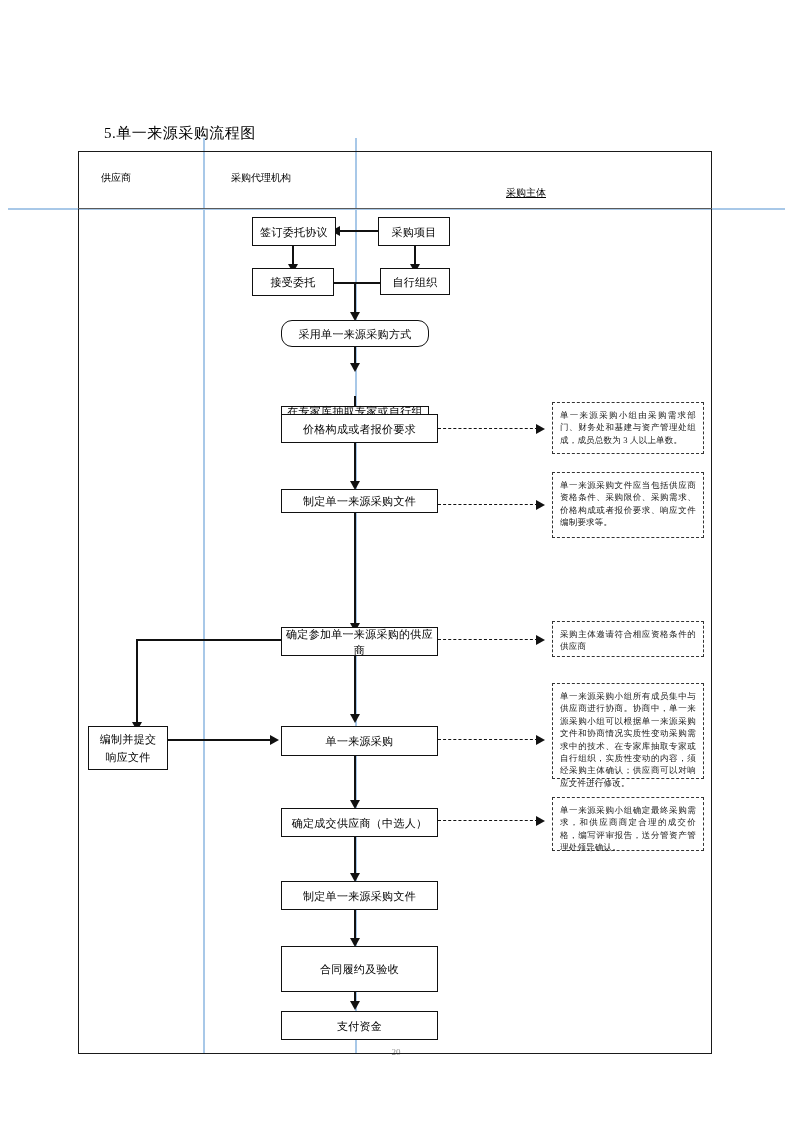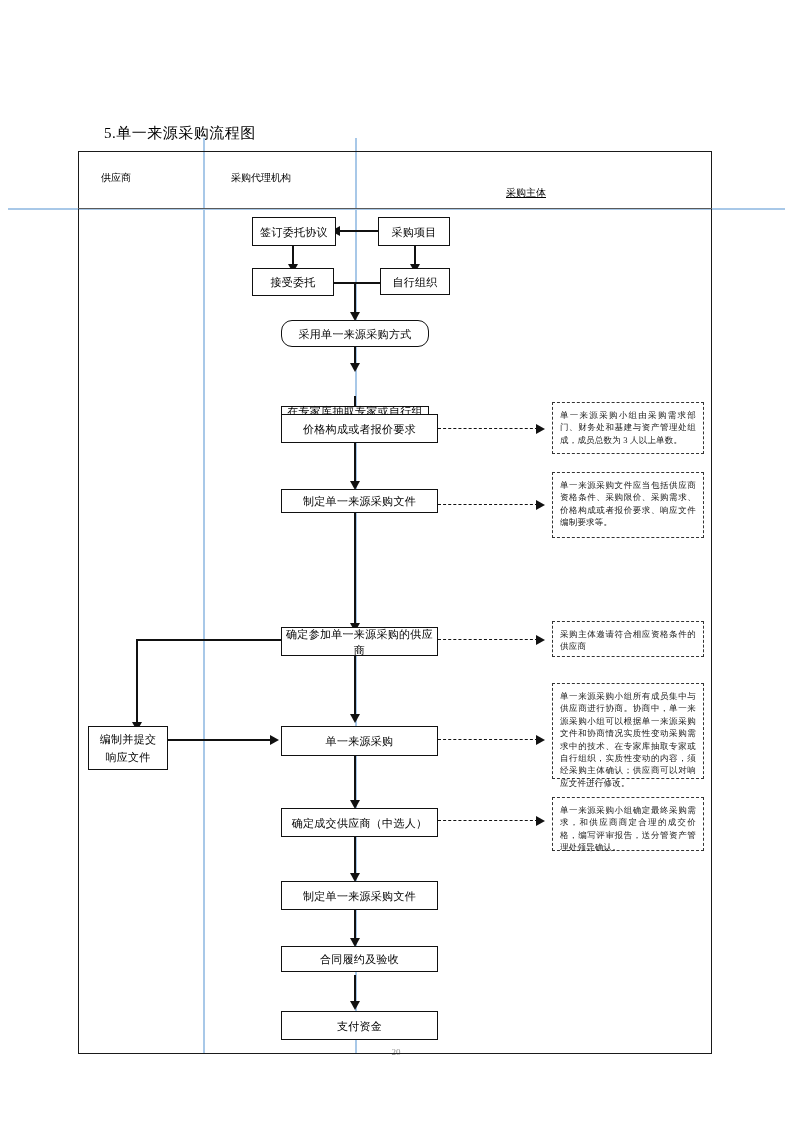--- a/index.html
+++ b/index.html
@@ -159,21 +159,21 @@
   <span>编制并提交</span>
   <span>响应文件</span>
 </div>
 
 <div class="node" style="left:281px;top:726px;width:157px;height:30px;">单一来源采购</div>
 
 <div class="node" style="left:281px;top:808px;width:157px;height:29px;">确定成交供应商（中选人）</div>
 
 <div class="node" style="left:281px;top:881px;width:157px;height:29px;">制定单一来源采购文件</div>
 
-<div class="node" style="left:281px;top:946px;width:157px;height:26px;">合同履约及验收</div>
+<div class="node" style="left:281px;top:946px;width:157px;height:46px;">合同履约及验收</div>
 
 <div class="node" style="left:281px;top:1011px;width:157px;height:29px;">支付资金</div>
 
 <div class="note" style="left:552px;top:402px;width:152px;height:52px;">单一来源采购小组由采购需求部门、财务处和基建与资产管理处组成，成员总数为 3 人以上单数。</div>
 
 <div class="note" style="left:552px;top:472px;width:152px;height:66px;font-family:Liberation Serif, serif;">单一来源采购文件应当包括供应商资格条件、采购限价、采购需求、价格构成或者报价要求、响应文件编制要求等。</div>
 
 <div class="note" style="left:552px;top:621px;width:152px;height:36px;">采购主体邀请符合相应资格条件的供应商</div>
 
 <div class="note" style="left:552px;top:683px;width:152px;height:96px;">单一来源采购小组所有成员集中与供应商进行协商。协商中，单一来源采购小组可以根据单一来源采购文件和协商情况实质性变动采购需求中的技术、在专家库抽取专家或自行组织，实质性变动的内容，须经采购主体确认；供应商可以对响应文件进行修改。</div>

